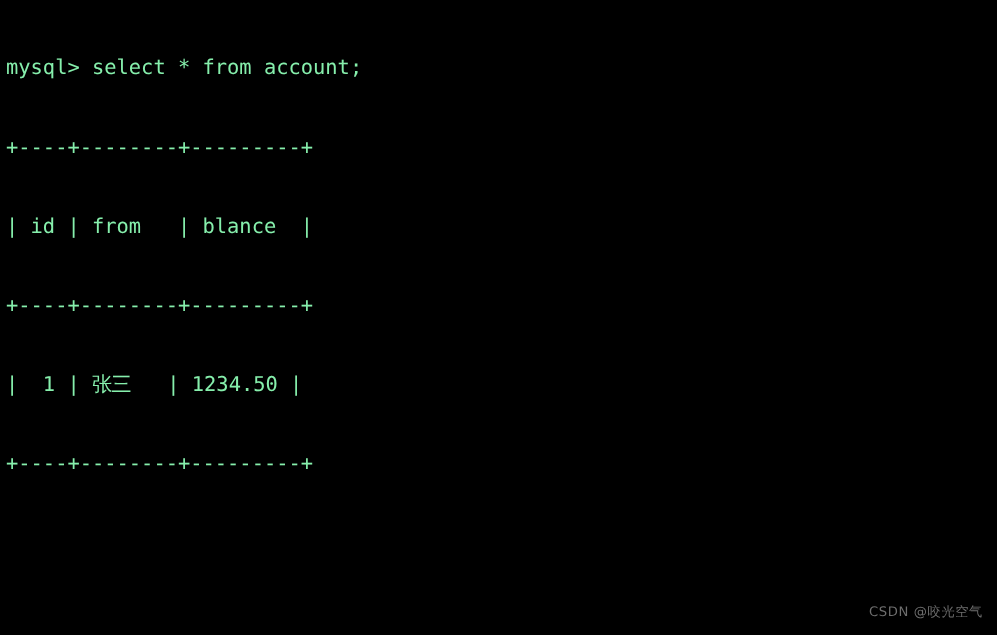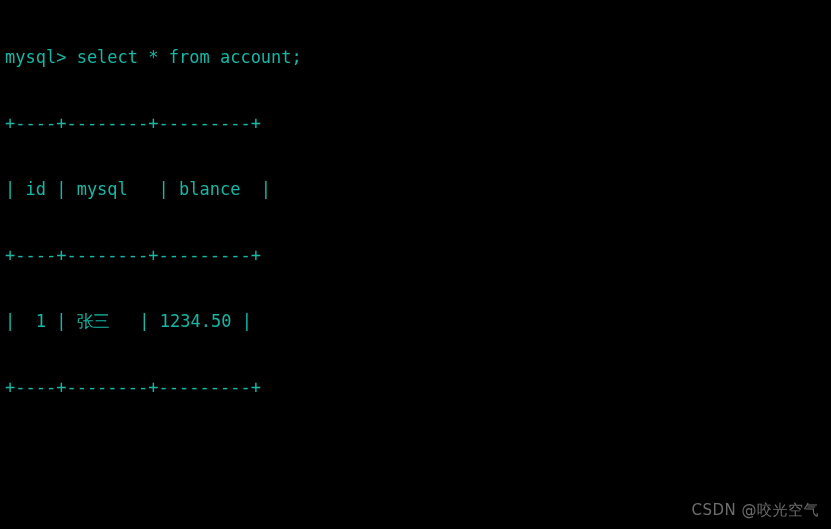--- a/index.html
+++ b/index.html
@@ -22,47 +22,47 @@
   #screen {
     position: absolute;
     left: 5px;
     top: 2px;
     right: 0;
     white-space: pre;
   }
   .line {
     height: 22px;
     white-space: pre;
-    color: #14b8a6;
+    color: #86efac;
   }
   .cjk {
     font-family: Liberation Serif, serif;
     letter-spacing: -1px;
     text-align: right;
   }
   #watermark {
     position: absolute;
     right: 12px;
     bottom: 8px;
     font-family: "DejaVu Sans", "Liberation Sans", sans-serif;
-    font-size: 15px;
+    font-size: 11px;
     color: #6e6e6e;
     letter-spacing: 0.5px;
     white-space: pre;
   }
 </style>
 </head>
 <body>
 
 <div id="terminal">
 
   <div id="screen">
     <div class="line">mysql&gt; select * from account;</div>
     <div class="line">+----+--------+---------+</div>
-    <div class="line">| id | mysql   | blance  |</div>
+    <div class="line">| id | from   | blance  |</div>
     <div class="line">+----+--------+---------+</div>
     <div class="line">|  1 | <span class="cjk">张三</span>   | 1234.50 |</div>
     <div class="line">+----+--------+---------+</div>
     
     
     
     
     
     
     

